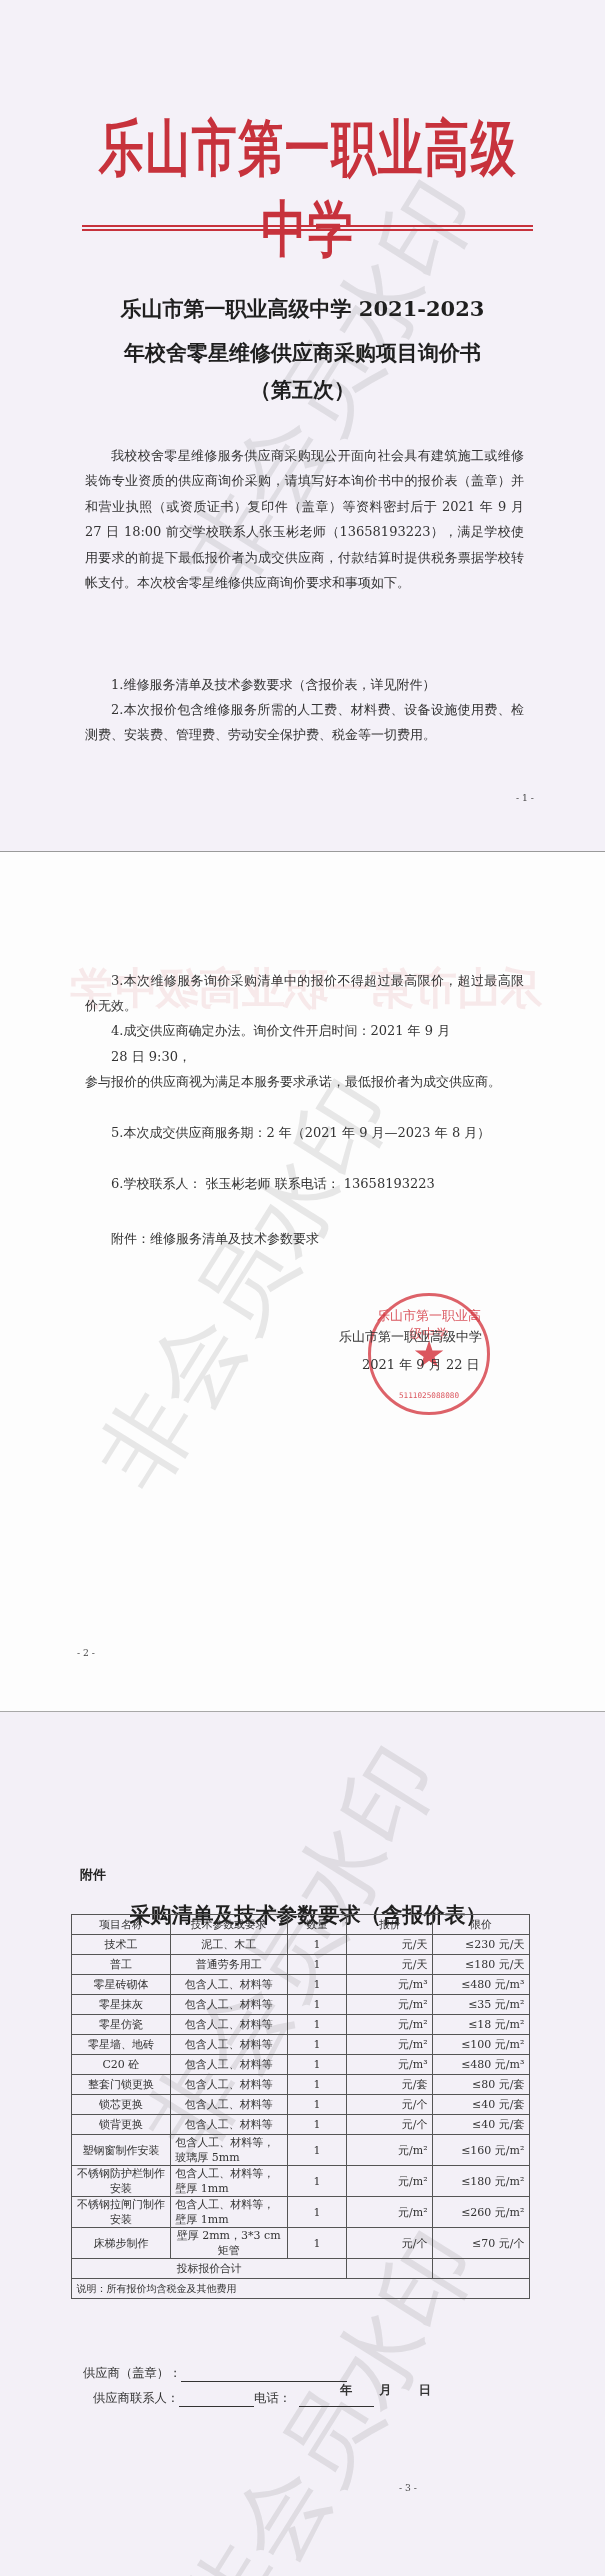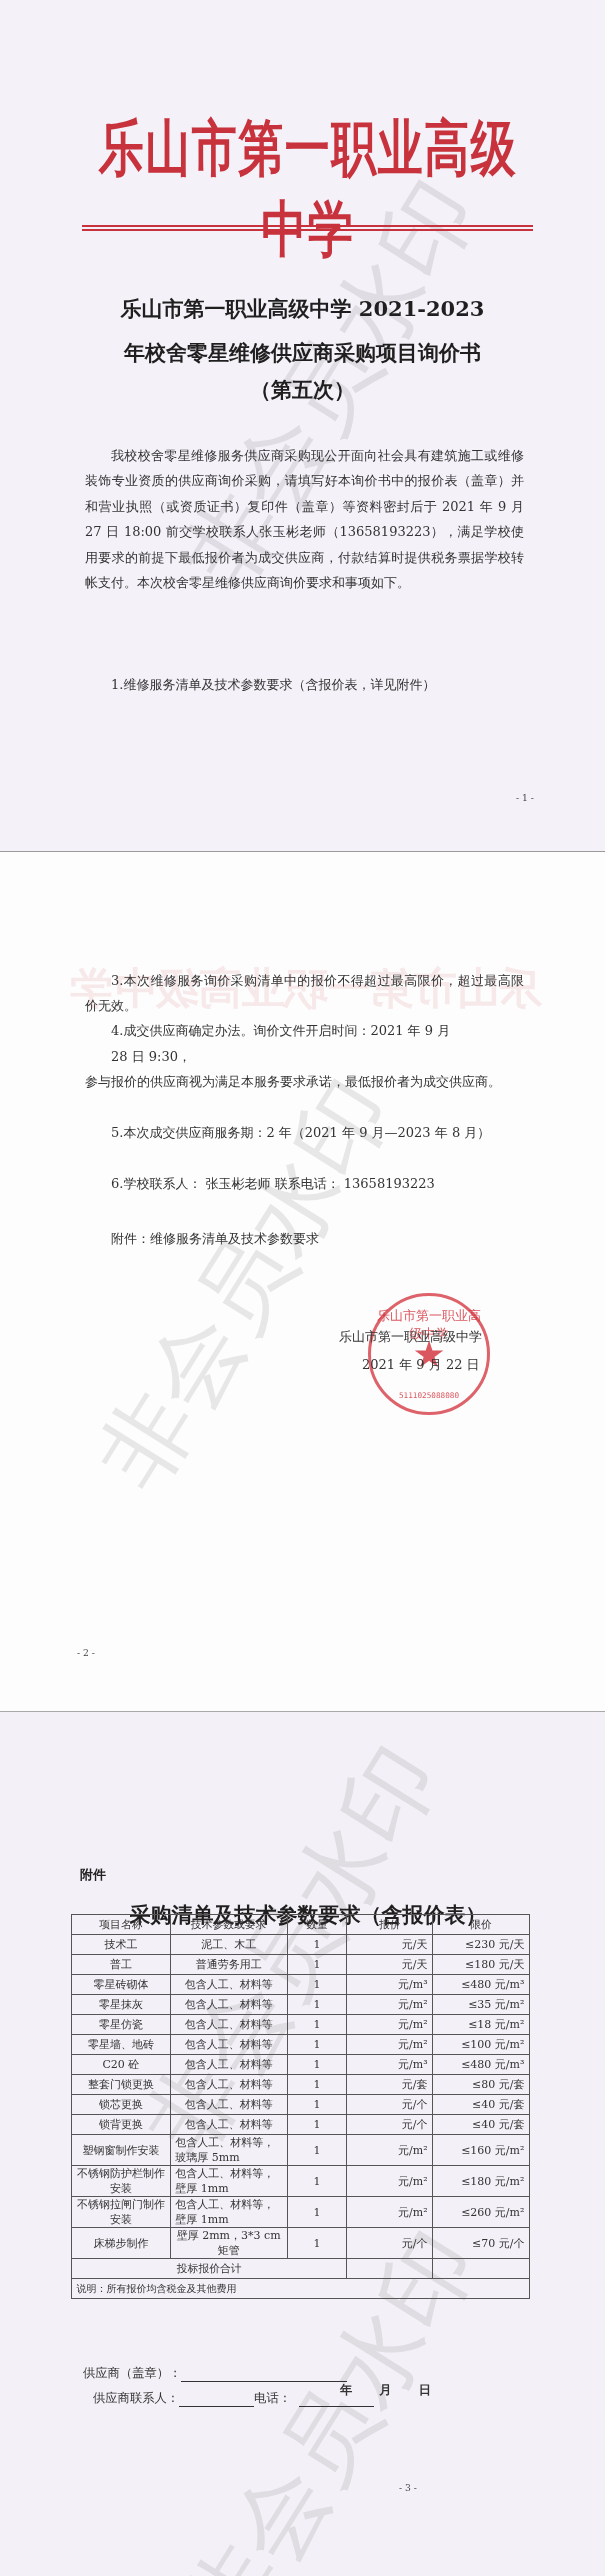--- a/index.html
+++ b/index.html
@@ -37,20 +37,21 @@
   <div class="abs masthead">乐山市第一职业高级中学</div>
   <div class="abs redrule" style="top:225px;"></div>
   <div class="abs redrule" style="top:229px;"></div>
 
   <div class="abs doc-title" style="top:295px;">乐山市第一职业高级中学 2021-2023</div>
   <div class="abs doc-title" style="top:376px;">（第五次）</div>
   <div class="abs doc-title" style="top:339px;">年校舍零星维修供应商采购项目询价书</div>
 
   <div class="abs para indent" style="top:443px;">我校校舍零星维修服务供应商采购现公开面向社会具有建筑施工或维修装饰专业资质的供应商询价采购，请填写好本询价书中的报价表（盖章）并和营业执照（或资质证书）复印件（盖章）等资料密封后于 2021 年 9 月 27 日 18:00 前交学校联系人张玉彬老师（13658193223），满足学校使用要求的前提下最低报价者为成交供应商，付款结算时提供税务票据学校转帐支付。本次校舍零星维修供应商询价要求和事项如下。</div>
   <div class="abs para indent" style="top:672px;">1.维修服务清单及技术参数要求（含报价表，详见附件）</div>
+  <div class="abs para indent" style="top:697px;">2.本次报价包含维修服务所需的人工费、材料费、设备设施使用费、检测费、安装费、管理费、劳动安全保护费、税金等一切费用。</div>
 
   <div class="abs pn" style="left:516px;top:792px;">- 1 -</div>
 </div>
 
 <div class="page p2">
   <div class="abs ghost" style="left:69px;top:108px;">乐山市第一职业高级中学</div>
   <div class="abs watermark" style="left:15.4px;top:370px;">非会员水印</div>
 
   <div class="abs para indent" style="top:116px;">3.本次维修服务询价采购清单中的报价不得超过最高限价，超过最高限价无效。</div>
   <div class="abs para indent" style="top:166px;">4.成交供应商确定办法。询价文件开启时间：2021 年 9 月</div>

